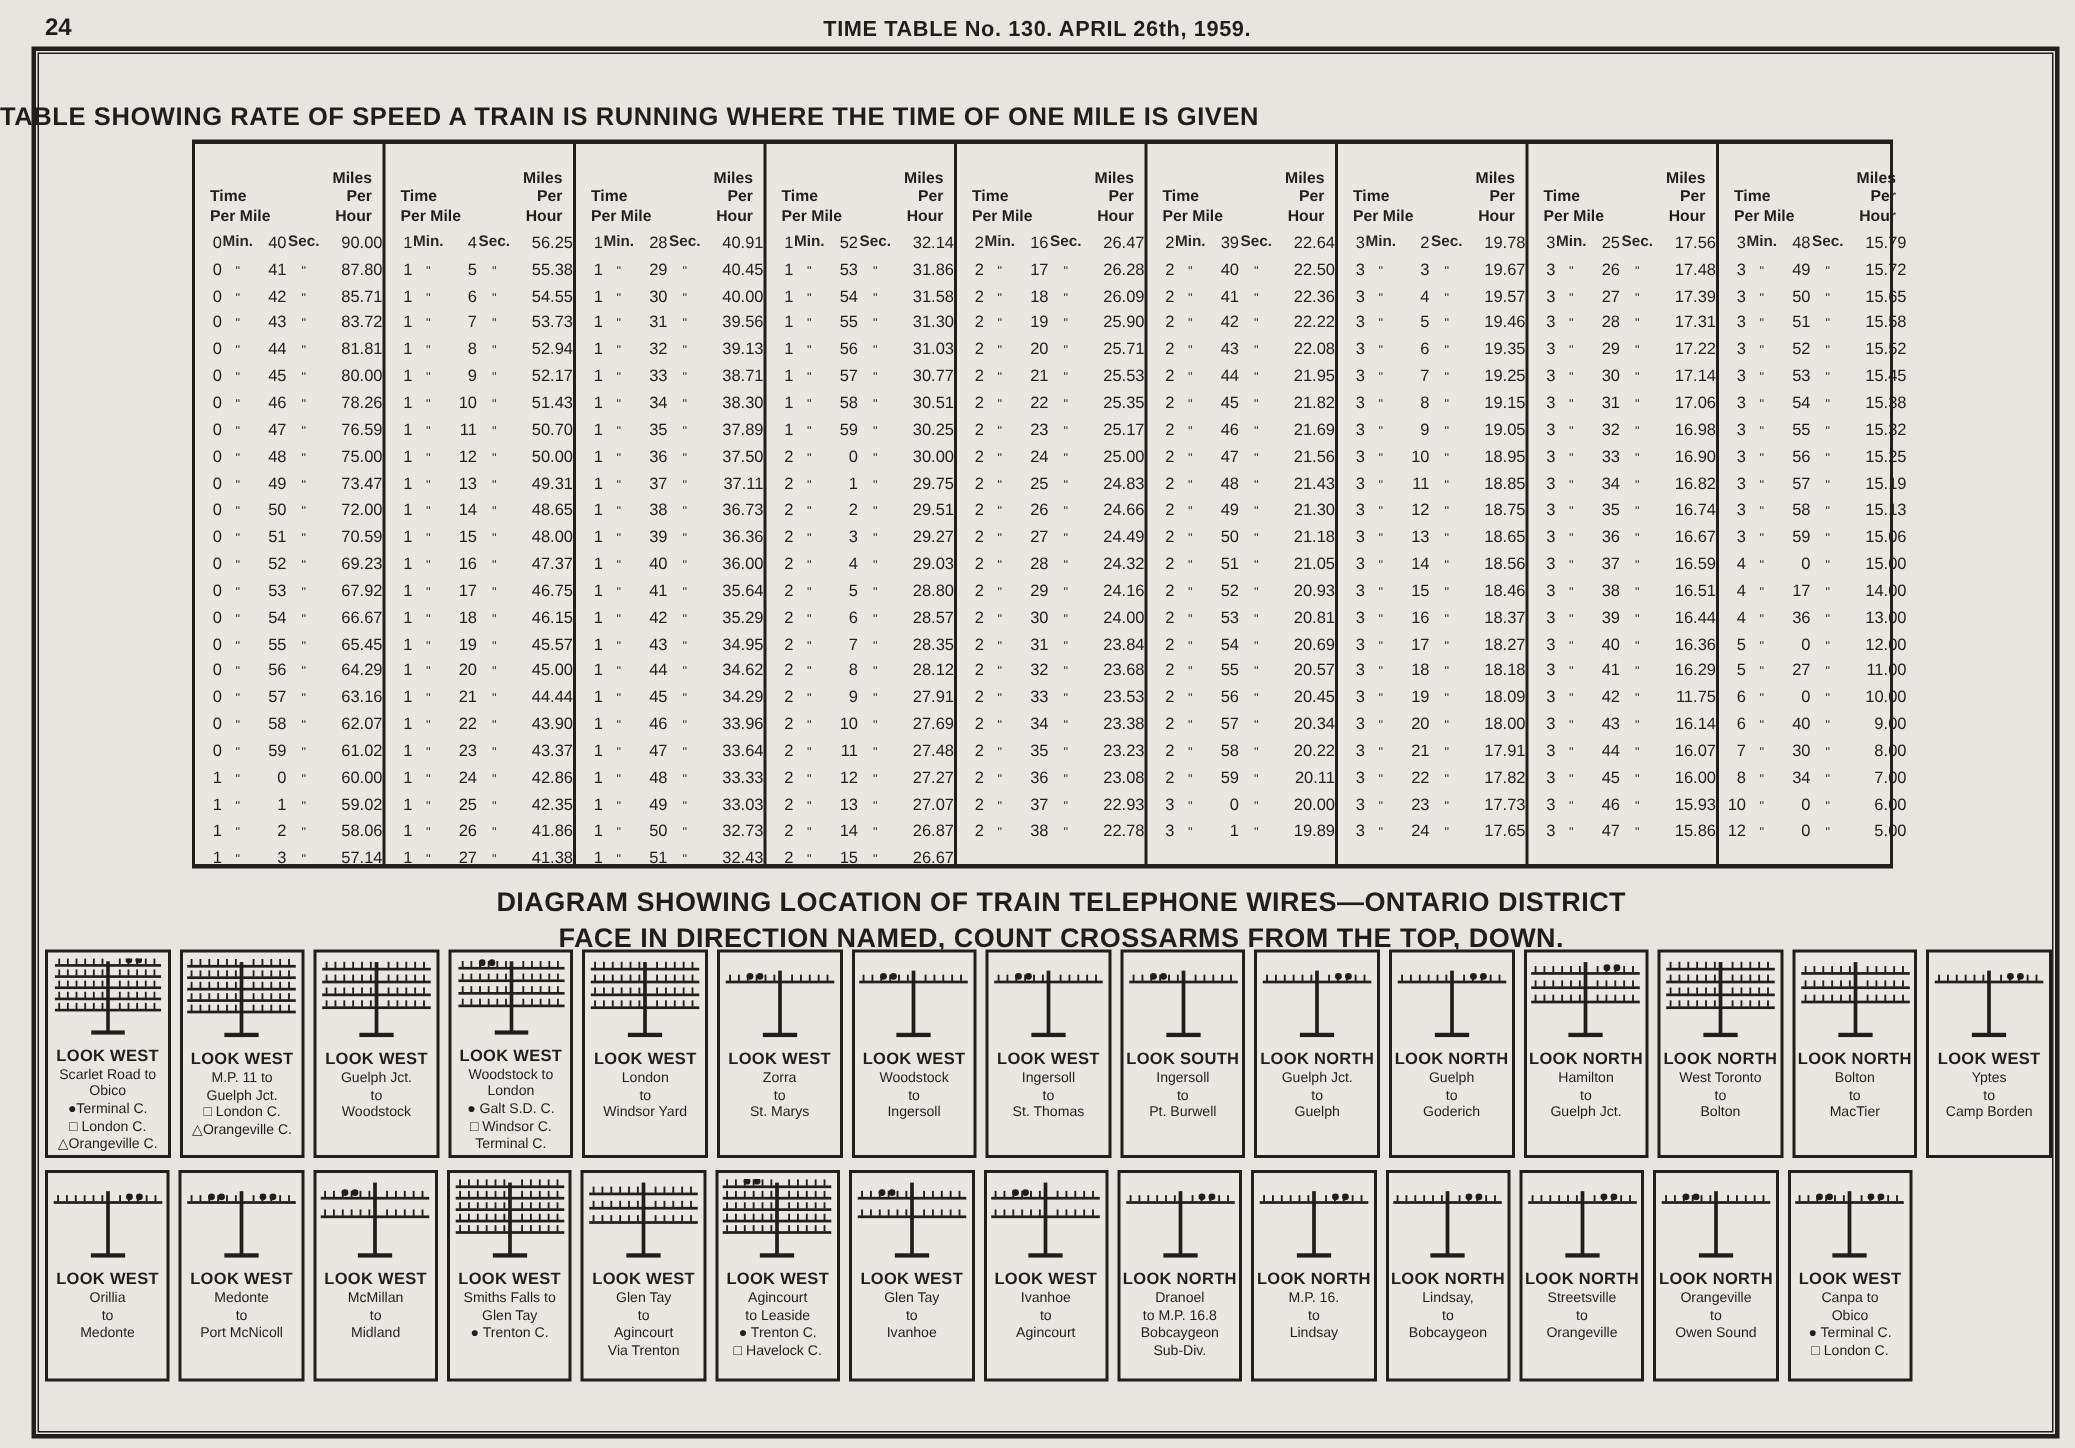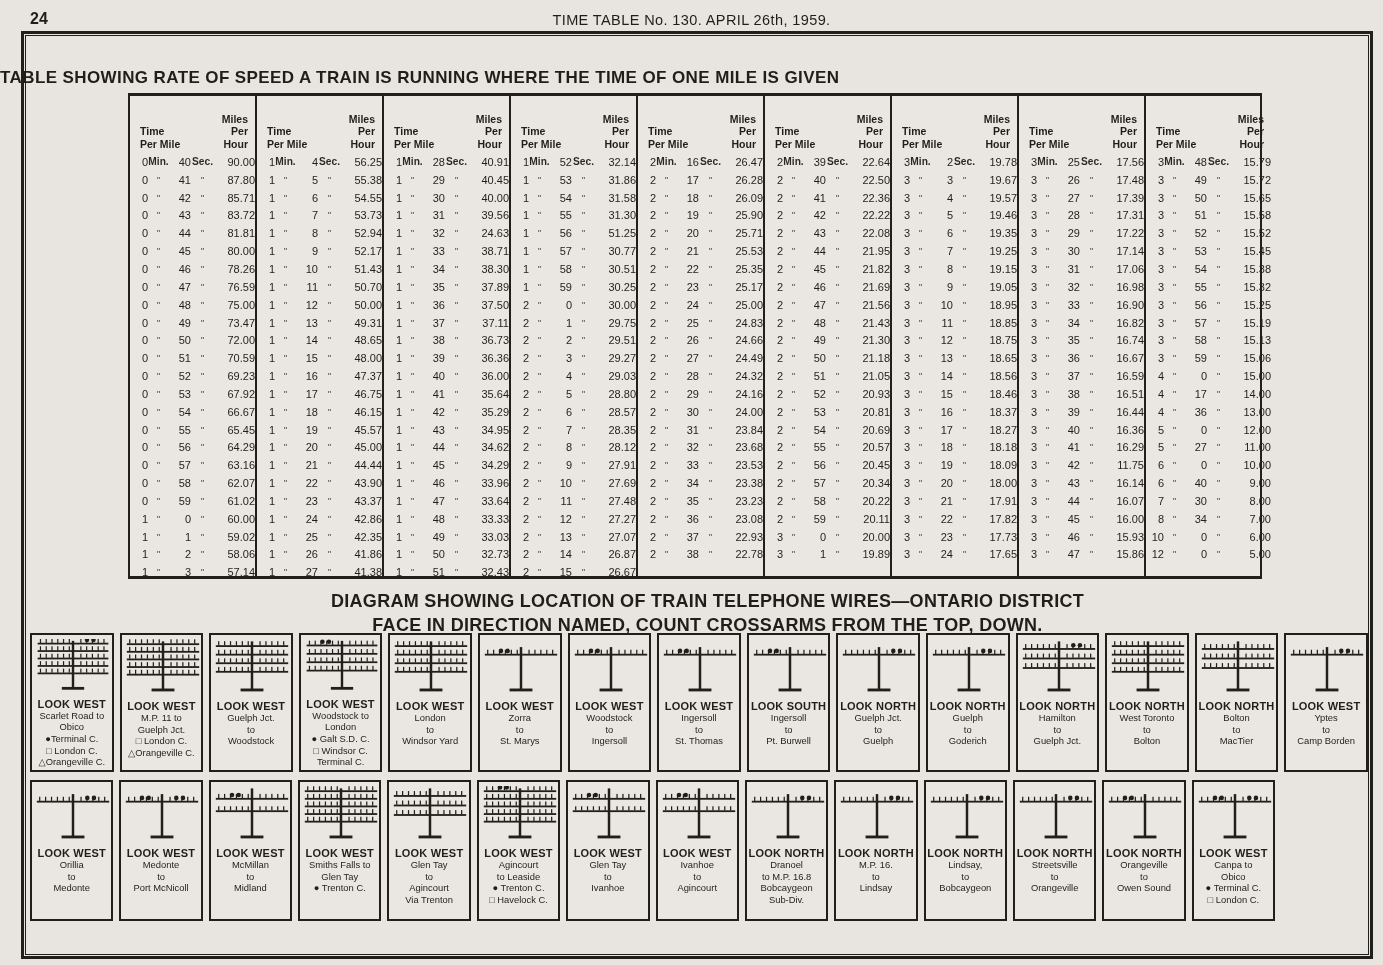--- a/index.html
+++ b/index.html
@@ -2,21 +2,21 @@
 <html><head>
 <meta charset="utf-8">
 <style>
   html,body{margin:0;padding:0;}
   body{
     width:1383px;height:965px;position:relative;overflow:hidden;
     background:#e8e5e0;color:#201e1b;
     font-family:"Liberation Sans", sans-serif;
   }
   .pg-num{position:absolute;top:10px;left:30px;font-size:16px;font-weight:bold;}
-  .pg-title{position:absolute;top:12px;left:0;width:100%;text-align:center;font-size:14.5px;font-weight:normal;letter-spacing:.4px;}
+  .pg-title{position:absolute;top:12px;left:0;width:100%;text-align:center;font-size:14.5px;font-weight:bold;letter-spacing:.4px;}
   .frame{position:absolute;left:21px;top:31px;right:10px;bottom:6px;border:3px solid #211f1c;}
   .frame::after{content:"";position:absolute;inset:1px;border:1px solid #211f1c;}
   .tbl-title{position:absolute;top:68px;left:0;width:100%;font-size:17px;font-weight:bold;letter-spacing:.4px;}
   .speed-table{
     position:absolute;left:128px;top:93px;width:1134px;height:486px;
     border-top:3px solid #211f1c;border-bottom:3px solid #211f1c;
     border-left:2px solid #211f1c;border-right:2px solid #211f1c;
     display:flex;box-sizing:border-box;background:#eae7e2;
   }
   .scol{flex:1;border-right:2px solid #211f1c;box-sizing:border-box;padding-top:2px;}
@@ -27,21 +27,21 @@
   .srow .n{text-align:right;}
   .srow .m{text-align:right;}
   .srow .lb{text-align:center;font-size:8.5px;opacity:.95;}
   .srow .lb.f{font-size:10.2px;font-weight:bold;}
   .dg-head{position:absolute;top:589px;left:16px;width:100%;text-align:center;font-size:18px;font-weight:bold;line-height:1.35;letter-spacing:.3px;}
   .drow{position:absolute;display:flex;gap:6px;}
   #drow0{left:30px;top:633px;width:1338px;height:139px;}
   #drow1{left:30px;top:780px;width:1245px;height:141px;}
   .pbox{
     flex:1;border:2px solid #211f1c;box-sizing:border-box;background:#eae7e2;
-    display:flex;flex-direction:column;text-align:center;
+    display:flex;flex-direction:column;align-items:center;text-align:center;
     padding:3px 1px 2px 1px;overflow:hidden;
   }
   .pbox svg{display:block;margin-top:1px;}
   .dir{font-size:11px;font-weight:bold;letter-spacing:.2px;margin-top:1px;}
   .rl{font-size:9.4px;line-height:1.24;}
 </style>
 </head>
 <body>
 
 <div class="pg-num">24</div>
@@ -452,21 +452,21 @@
         <span class="lb">"</span>
         <span class="n">31</span>
         <span class="lb">"</span>
         <span class="m">39.56</span>
       </div>
       <div class="srow">
         <span class="n">1</span>
         <span class="lb">"</span>
         <span class="n">32</span>
         <span class="lb">"</span>
-        <span class="m">24.63</span>
+        <span class="m">39.13</span>
       </div>
       <div class="srow">
         <span class="n">1</span>
         <span class="lb">"</span>
         <span class="n">33</span>
         <span class="lb">"</span>
         <span class="m">38.71</span>
       </div>
       <div class="srow">
         <span class="n">1</span>
@@ -633,21 +633,21 @@
         <span class="lb">"</span>
         <span class="n">55</span>
         <span class="lb">"</span>
         <span class="m">31.30</span>
       </div>
       <div class="srow">
         <span class="n">1</span>
         <span class="lb">"</span>
         <span class="n">56</span>
         <span class="lb">"</span>
-        <span class="m">51.25</span>
+        <span class="m">31.03</span>
       </div>
       <div class="srow">
         <span class="n">1</span>
         <span class="lb">"</span>
         <span class="n">57</span>
         <span class="lb">"</span>
         <span class="m">30.77</span>
       </div>
       <div class="srow">
         <span class="n">1</span>

